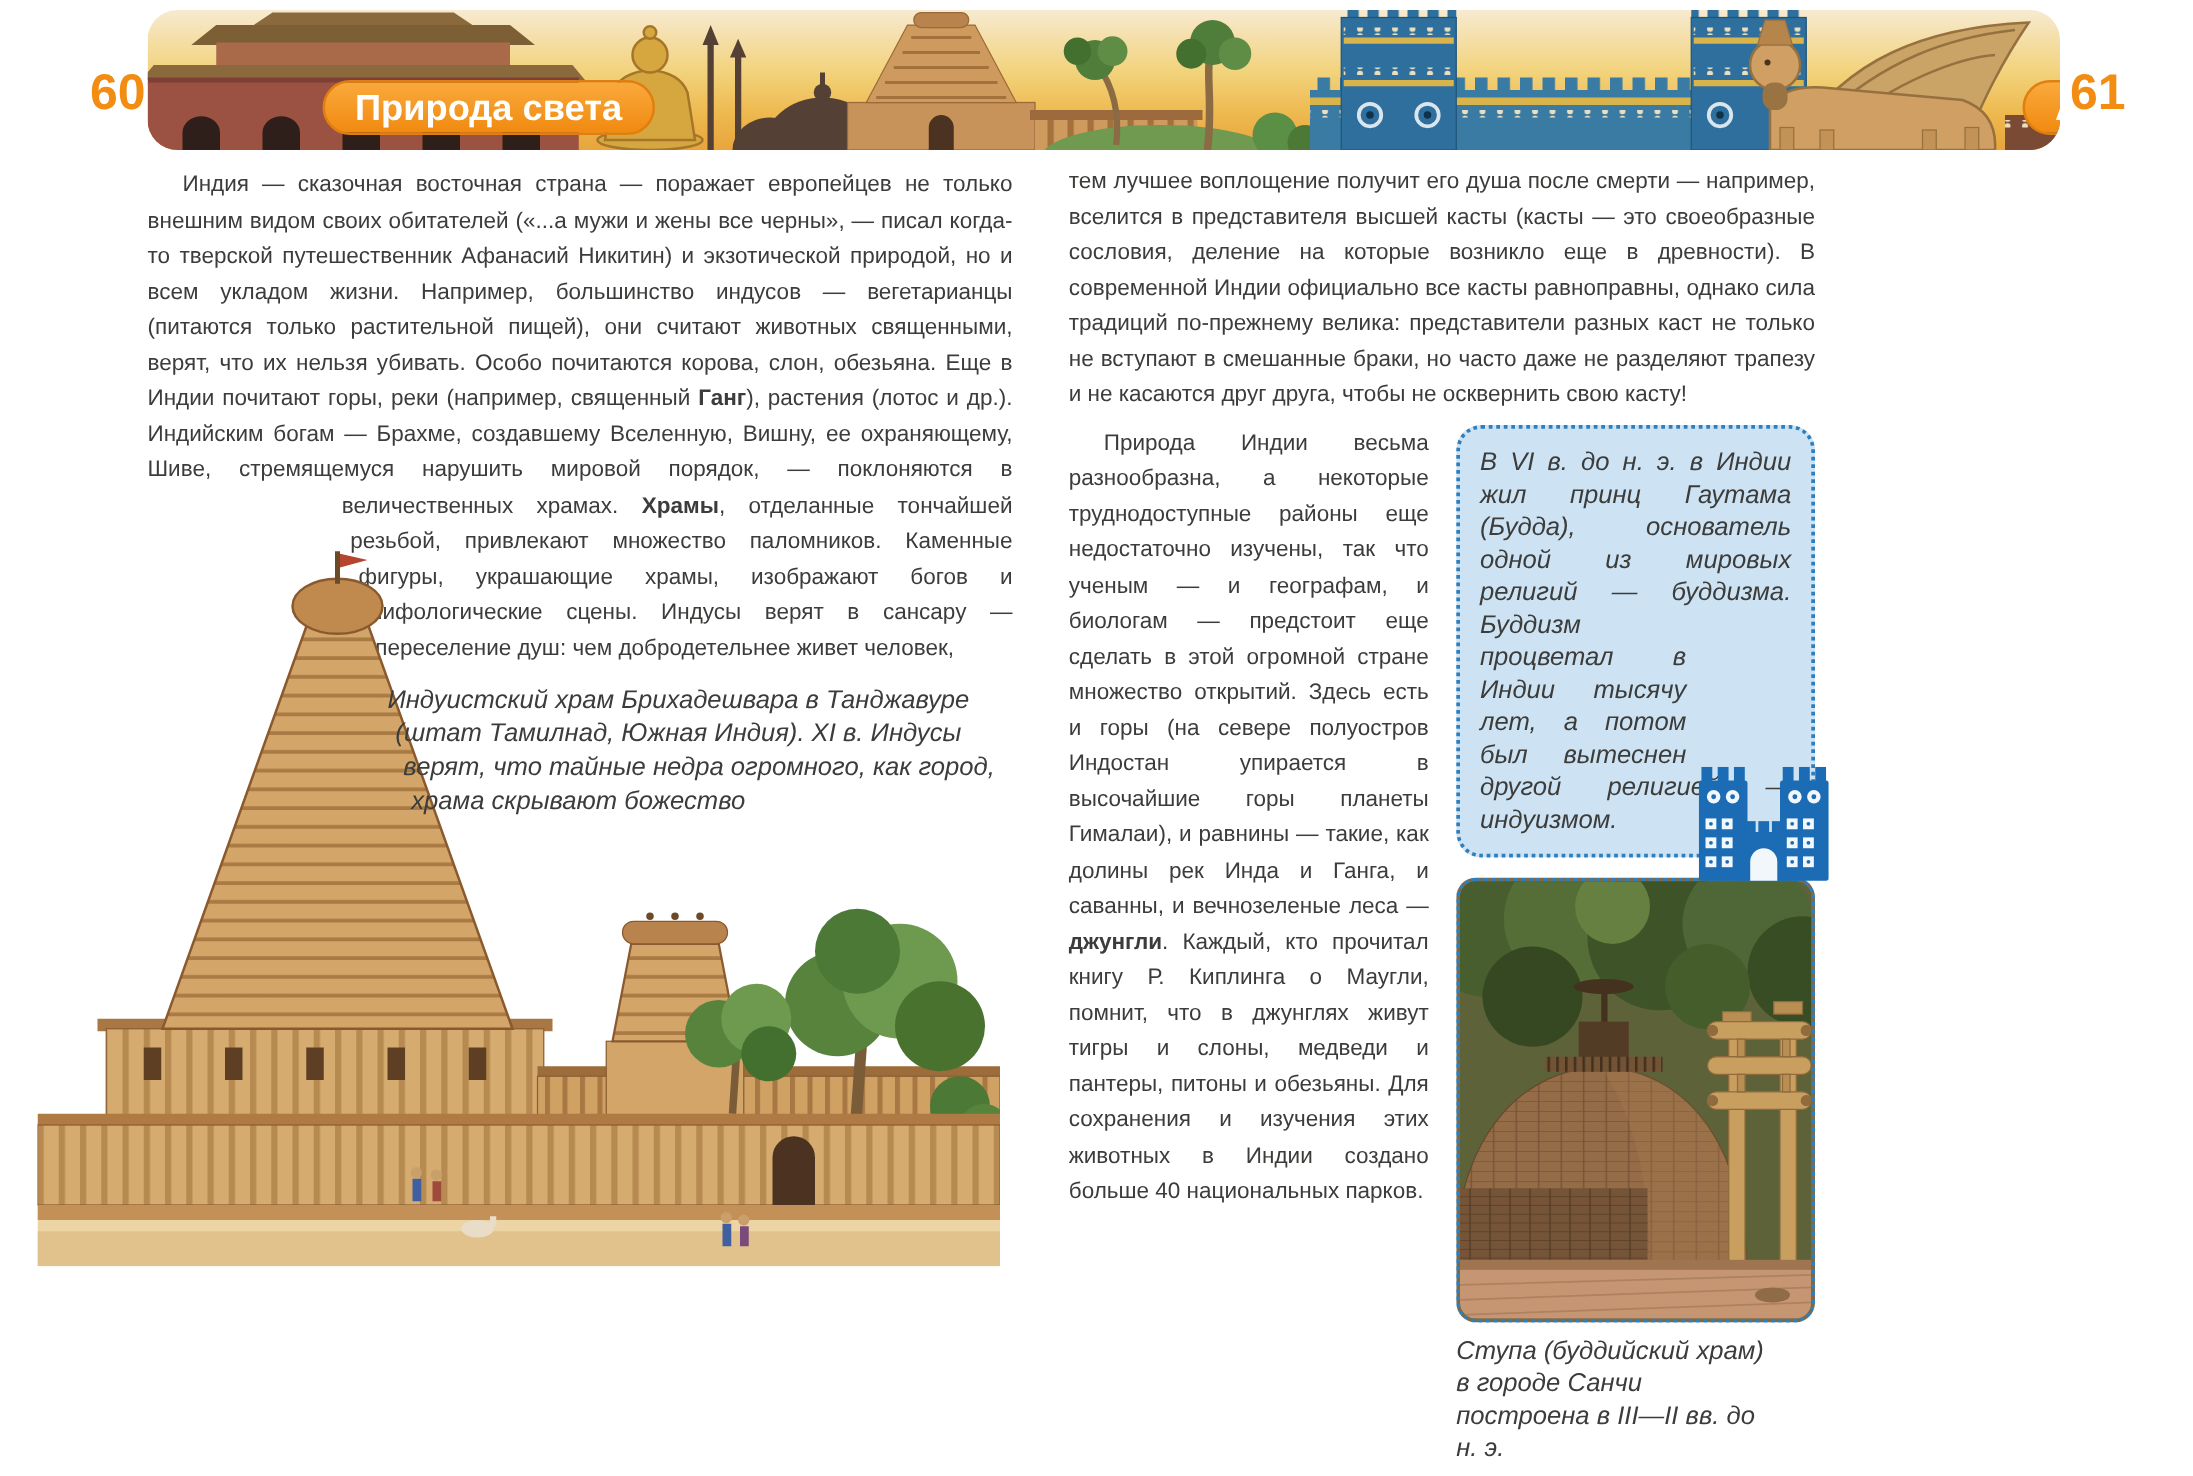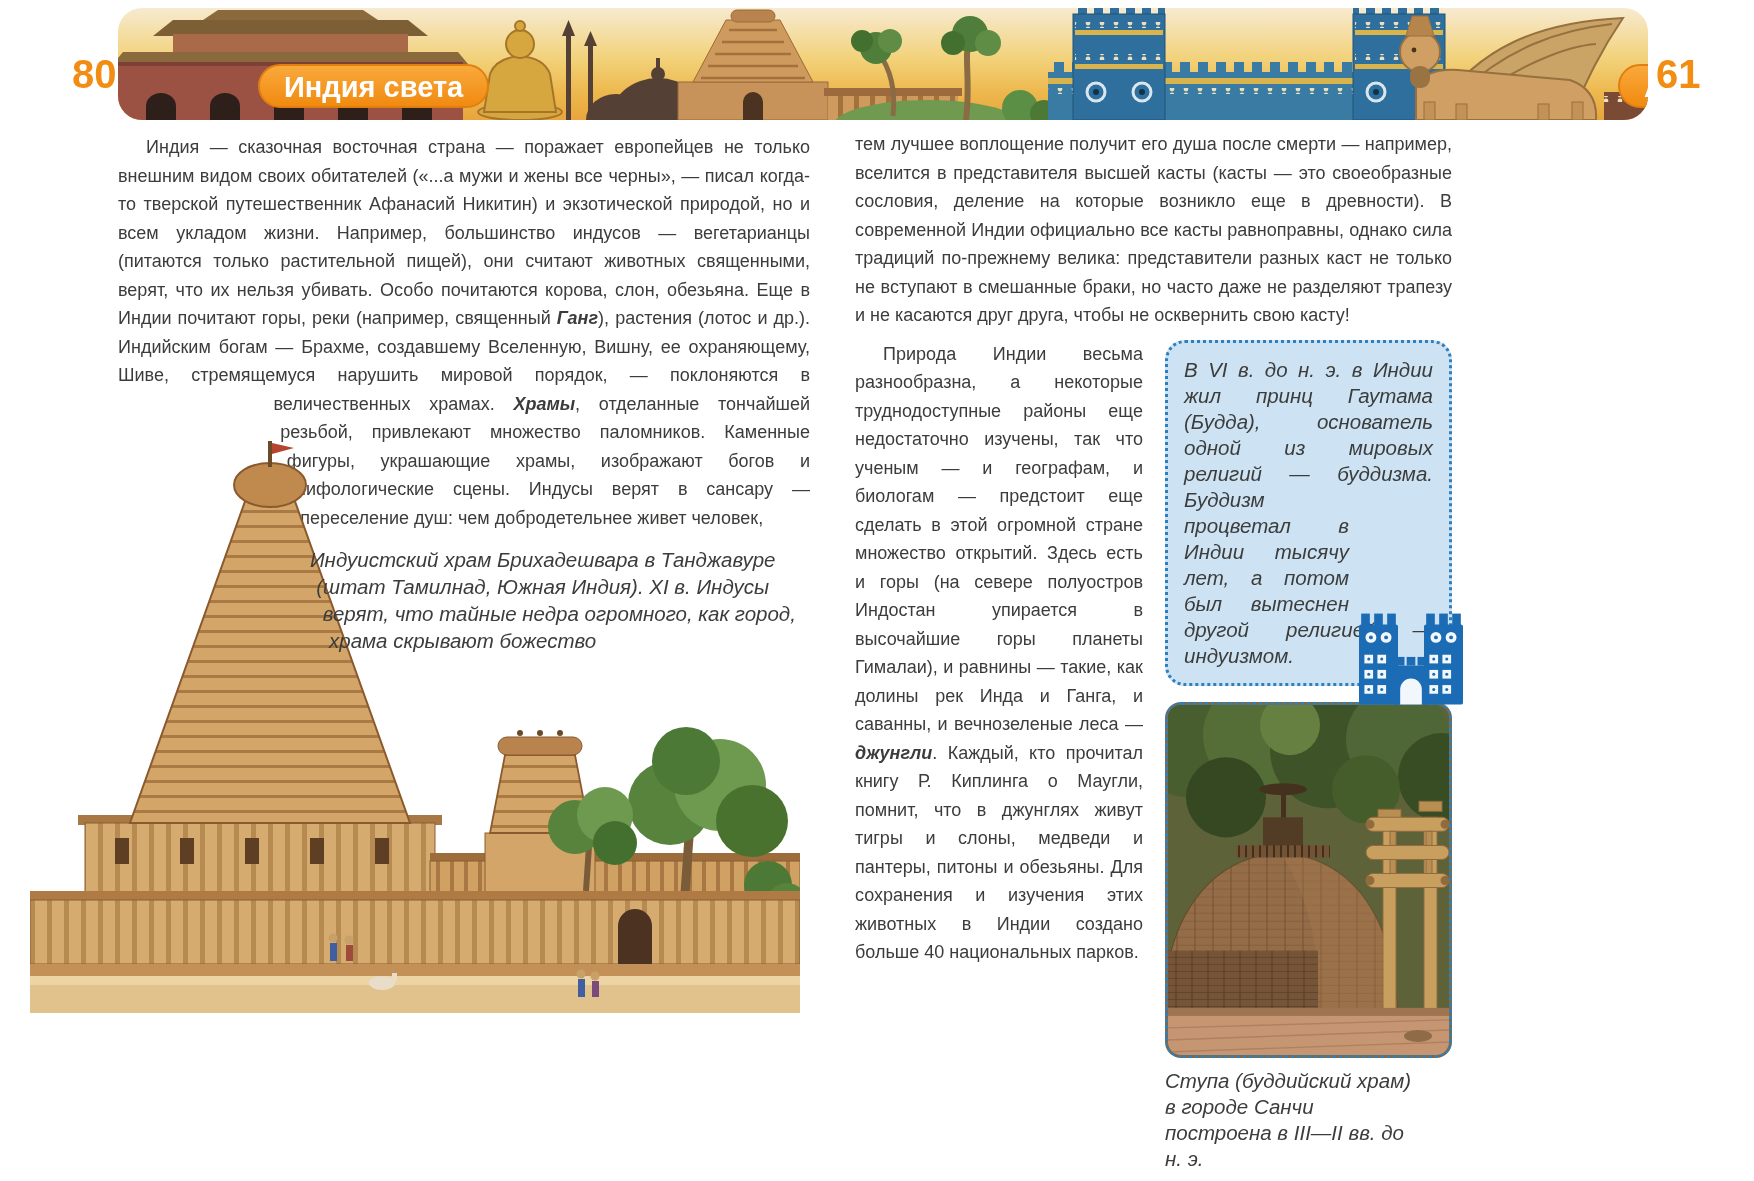--- a/index.html
+++ b/index.html
@@ -23,21 +23,21 @@
     position:absolute; top:56px; height:44px; line-height:42px;
     background:linear-gradient(#f9a93c,#f18a10); border:2px solid #e07f10;
     color:#ffffff; font-size:29px; font-weight:bold; padding:0 24px;
     border-radius:24px; box-sizing:border-box; white-space:nowrap;
   }
   .badge.left { left:140px; }
   .badge.right { left:1500px; }
   
   .body-text { font-size:18px; line-height:28.5px; text-align:justify; margin:0; position:relative; }
   .indent { text-indent:28px; }
-  b { font-weight:bold;font-style:italic; }
+  b { font-weight:bold; }
   
   .page-left { position:absolute; left:118px; top:133px; width:692px; }
   .page-left h1 { margin:0 0 16px 0; font-size:30px; font-weight:bold; color:#f6921e; letter-spacing:.2px; }
   .lp-body { position:relative; }
   .wrap-shape {
     float:left; width:692px; height:940px;
     shape-outside: polygon(0px 262px, 150px 262px, 232px 610px, 692px 645px, 692px 940px, 0px 940px);
   }
   .lp-caption {
     position:relative; z-index:2; margin-top:14px;
@@ -62,21 +62,21 @@
   .photo {
     margin-top:16px; width:287px; height:356px; box-sizing:border-box;
     border:3.5px dotted #2e7fbe; border-radius:16px; overflow:hidden; background:#7a6a4a;
   }
   .photo svg { display:block; width:100%; height:100%; }
   .photo-caption { margin-top:10px; width:260px; font-style:italic; font-size:20.5px; line-height:26px; }
 </style>
 </head>
 <body>
 
-<div class="page-num left">80</div>
+<div class="page-num left">60</div>
 <div class="page-num right">61</div>
 
 <div class="banner">
   <svg viewBox="0 0 1530 112" preserveAspectRatio="none">
     <defs>
       <linearGradient id="bn-sky" x1="0" y1="0" x2="0" y2="1">
         <stop offset="0" stop-color="#f7ead0"></stop>
           <stop offset="0.45" stop-color="#f2d27a"></stop>
         <stop offset="0.75" stop-color="#edb84e"></stop>
           <stop offset="1" stop-color="#e8a53c"></stop>
@@ -199,21 +199,21 @@
       <rect x="1420" y="96" width="11" height="16" fill="#c29257" stroke="#96713f"></rect>
       <rect x="1454" y="94" width="11" height="18" fill="#c29257" stroke="#96713f"></rect>
       <circle cx="1302" cy="44" r="20" fill="#cf9f63" stroke="#96713f" stroke-width="2"></circle>
       <path d="M1288,28 L1316,28 L1310,8 L1294,8 Z" fill="#b5854c" stroke="#96713f"></path>
       <rect x="1292" y="58" width="20" height="22" rx="9" fill="#9a7342"></rect>
       <circle cx="1296" cy="42" r="2.4" fill="#4a341e"></circle>
       <rect x="1486" y="84" width="44" height="28" fill="#7a4a35"></rect>
       <rect x="1486" y="88" width="44" height="6" fill="url(#bn-wdots)"></rect>
     </g>
   </svg>
-  <div class="badge left">Индия света</div>
+  <div class="badge left">Природа света</div>
   <div class="badge right">Азия</div>
 </div>
 
 <div class="page-left">
   <div class="lp-body">
     <div class="wrap-shape"></div>
     <p class="body-text indent"><span>Индия — сказочная восточная страна — поражает европейцев не только внешним видом своих обитателей («...а мужи и жены все черны», — писал когда-то тверской путешественник Афанасий Никитин) и экзотической природой, но и всем укладом жизни. Например, большинство индусов — вегетарианцы (питаются только растительной пищей), они считают животных священными, верят, что их нельзя убивать. Особо почитаются корова, слон, обезьяна. Еще в Индии почитают горы, реки (например, священный </span><b>Ганг</b><span>), растения (лотос и др.). Индийским богам — Брахме, создавшему Вселенную, Вишну, ее охраняющему, Шиве, стремящемуся нарушить мировой порядок, — поклоняются в величественных храмах. </span><b>Храмы</b><span>, отделанные тончайшей резьбой, привлекают множество паломников. Каменные фигуры, украшающие храмы, изображают богов и мифологические сцены. Индусы верят в сансару — переселение душ: чем добродетельнее живет человек,</span></p>
     <div class="lp-caption">Индуистский храм Брихадешвара в Танджавуре (штат Тамилнад, Южная Индия). XI в. Индусы верят, что тайные недра огромного, как город, храма скрывают божество</div>
 
     <svg class="temple" viewBox="0 0 770 590">

